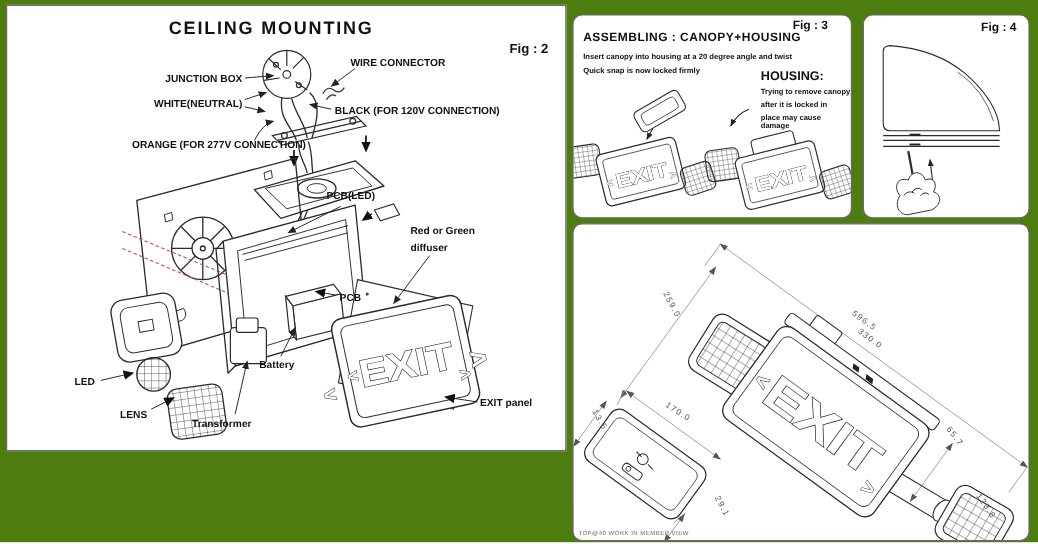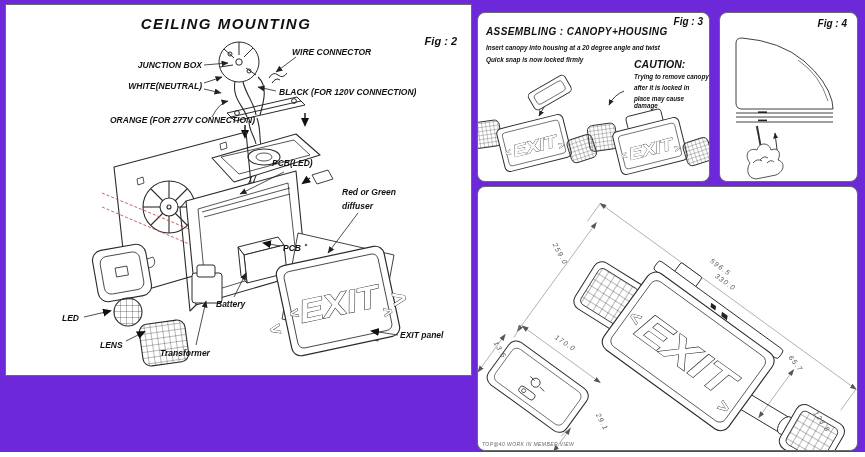--- a/index.html
+++ b/index.html
@@ -1,17 +1,17 @@
 <!DOCTYPE html>
 <html><head>
 <meta charset="utf-8">
 <style>
   html,body{margin:0;padding:0;background:#fff;}
-  #stage{position:relative;width:865px;height:452px;background:#6d28d9;overflow:hidden;
-         font-family:"Liberation Sans",sans-serif;color:#222;font-style:italic;}
+  #stage{position:relative;width:865px;height:452px;background:#4d7c0f;overflow:hidden;
+         font-family:"Liberation Sans",sans-serif;color:#222;}
   .panel{position:absolute;background:#fff;border:1px solid #6a6a6a;box-sizing:border-box;}
   .panel svg{position:absolute;left:0;top:0;}
   .figlbl{position:absolute;font-weight:bold;font-size:11px;color:#111;}
   .ptitle{position:absolute;font-weight:bold;color:#111;}
   .txt{position:absolute;color:#111;}
   text{font-family:"Liberation Sans",sans-serif;}
   .lbl{font-size:8.5px;font-weight:bold;fill:#111;}
   .dimtxt{font-size:7px;fill:#555;letter-spacing:1.2px;}
   .outline-exit{fill:#fff;stroke:#2b2b2b;paint-order:stroke;font-weight:bold;}
 </style>
@@ -190,25 +190,25 @@
       <text class="lbl" x="277" y="246" font-size="9">PCB</text>
       <text class="lbl" x="210" y="302" font-size="9">Battery</text>
       <text class="lbl" x="56" y="316" font-size="9">LED</text>
       <text class="lbl" x="94" y="343" font-size="9">LENS</text>
       <text class="lbl" x="154" y="351" font-size="9">Transformer</text>
       <text class="lbl" x="394" y="333" font-size="9">EXIT panel</text>
     </svg>
   </div>
 
   <div class="panel" style="left:477px;top:12px;width:233px;height:170px;border-radius:8px;">
-    <div class="figlbl" style="right:6px;top:3px;font-size:10px;">Fig : 3</div>
+    <div class="figlbl" style="right:19px;top:3px;font-size:10px;">Fig : 3</div>
     <div class="ptitle" style="left:8px;top:13px;font-size:10px;letter-spacing:0.4px;">ASSEMBLING : CANOPY+HOUSING</div>
     <div class="txt" style="left:8px;top:31px;font-size:6.4px;font-weight:bold;">Insert canopy into housing at a 20 degree angle and twist</div>
     <div class="txt" style="left:8px;top:43px;font-size:6.4px;font-weight:bold;">Quick snap is now locked firmly</div>
-    <div class="ptitle" style="left:156px;top:45px;font-size:10.5px;">CAUTION:</div>
+    <div class="ptitle" style="left:156px;top:45px;font-size:10.5px;">HOUSING:</div>
     <div class="txt" style="left:156px;top:60px;font-size:6.3px;font-weight:bold;">Trying to remove canopy</div>
     <div class="txt" style="left:156px;top:71px;font-size:6.3px;font-weight:bold;">after it is locked in</div>
     <div class="txt" style="left:156px;top:82px;font-size:6.3px;font-weight:bold;">place may cause damage</div>
 
     <svg width="231" height="168" viewBox="0 0 231 168">
       <defs>
         <marker id="a3" markerWidth="8" markerHeight="8" refX="5.5" refY="2.5" orient="auto" markerUnits="userSpaceOnUse">
           <path d="M0,0L6,2.5L0,5Z" fill="#222"></path>
           </marker>
         <pattern id="g3" width="4" height="4" patternUnits="userSpaceOnUse">

